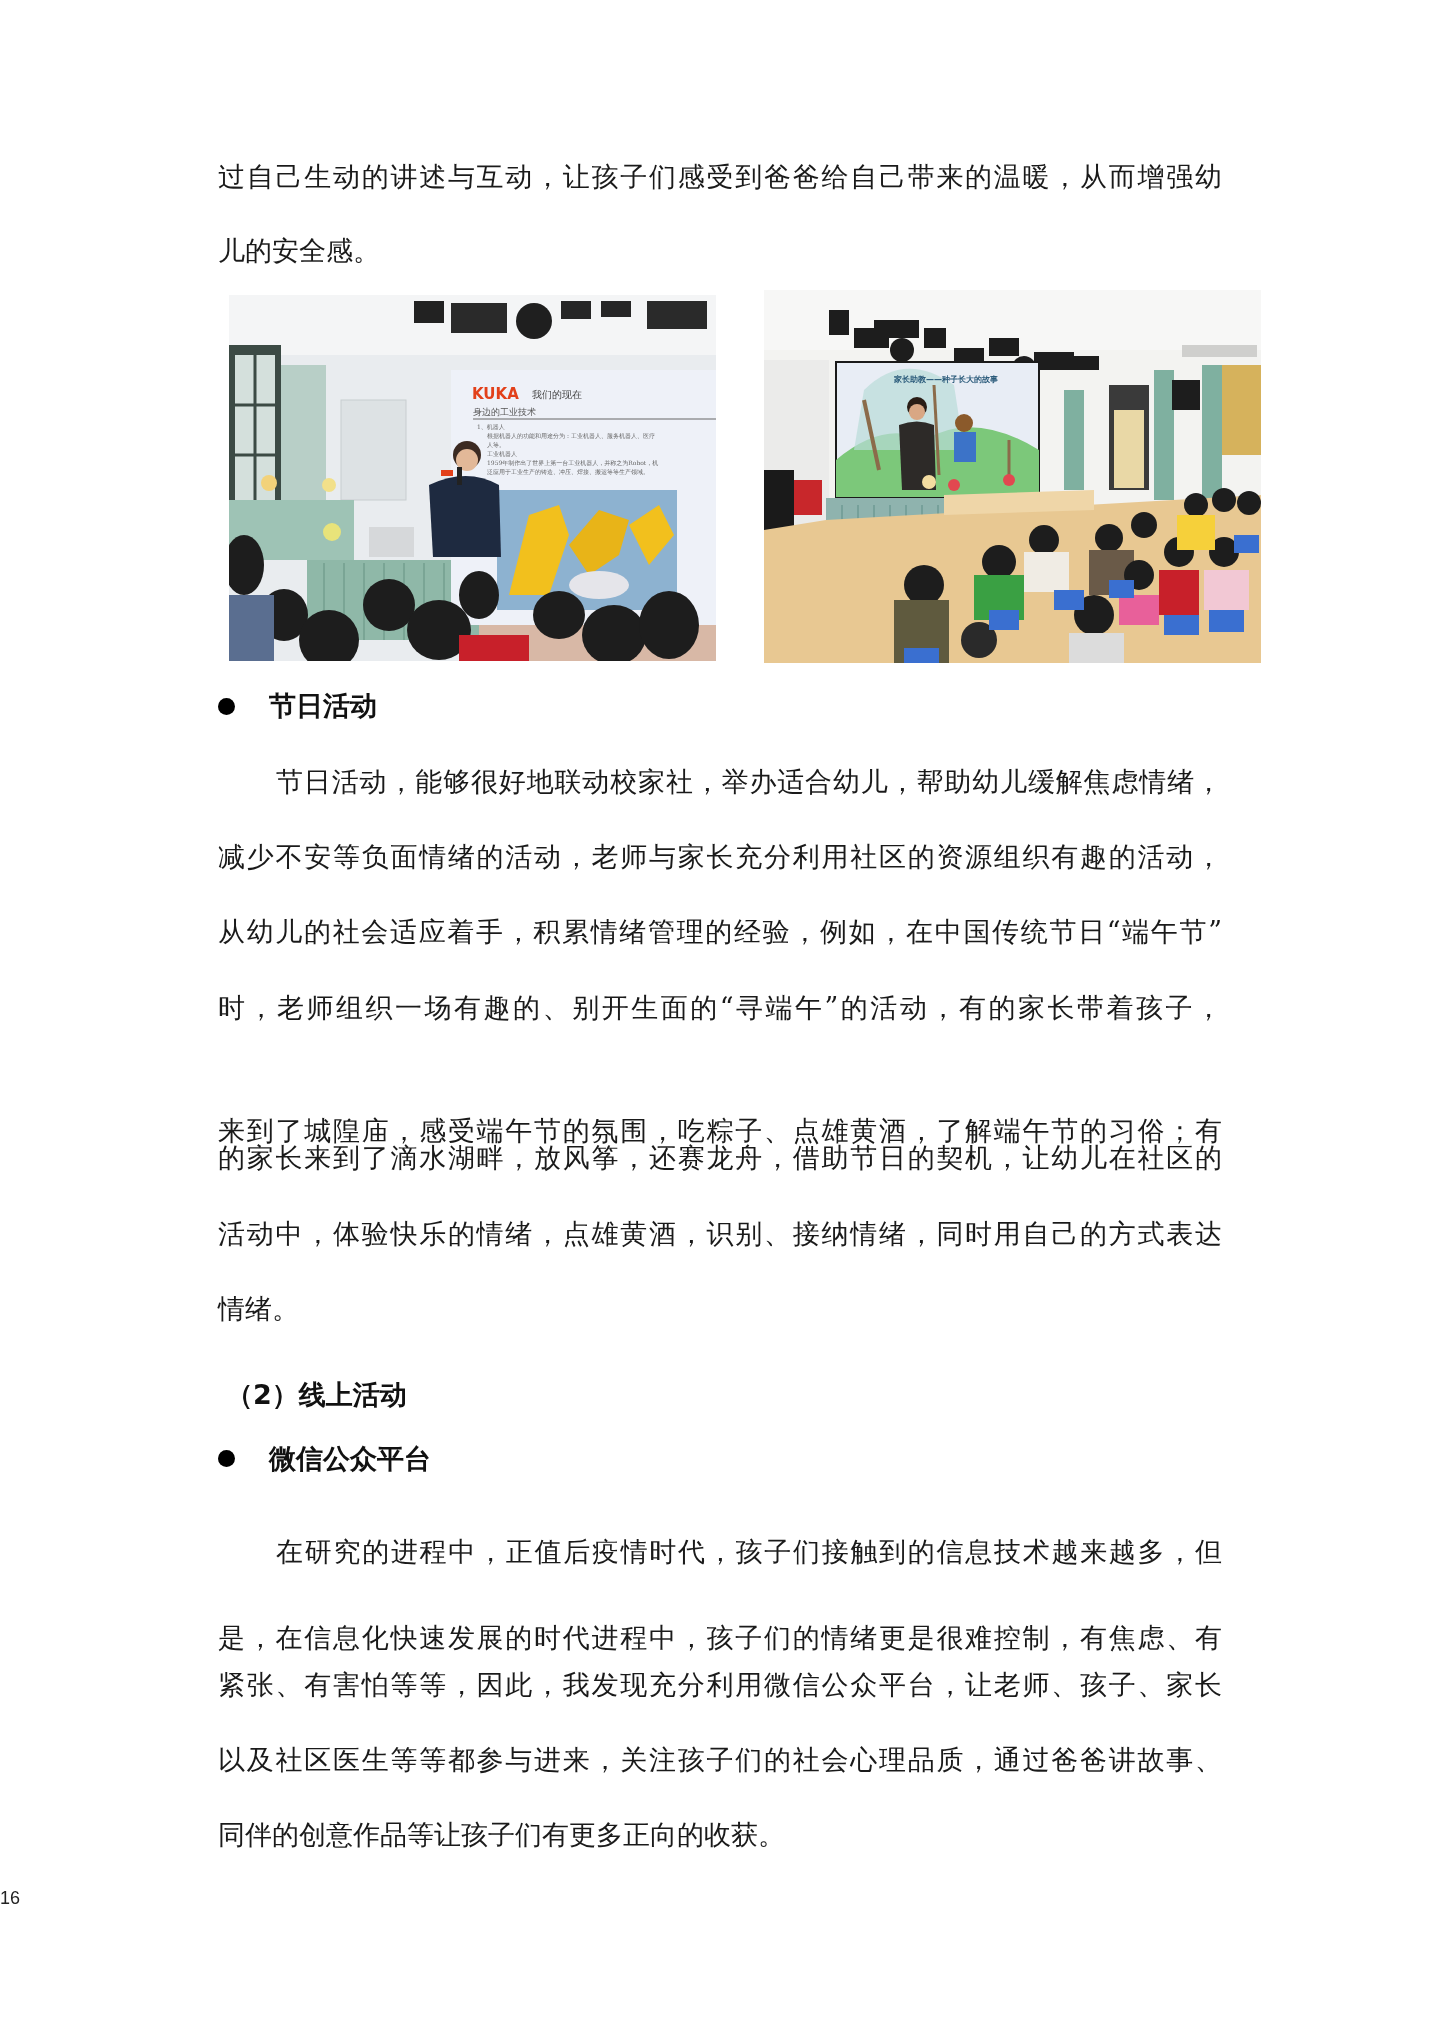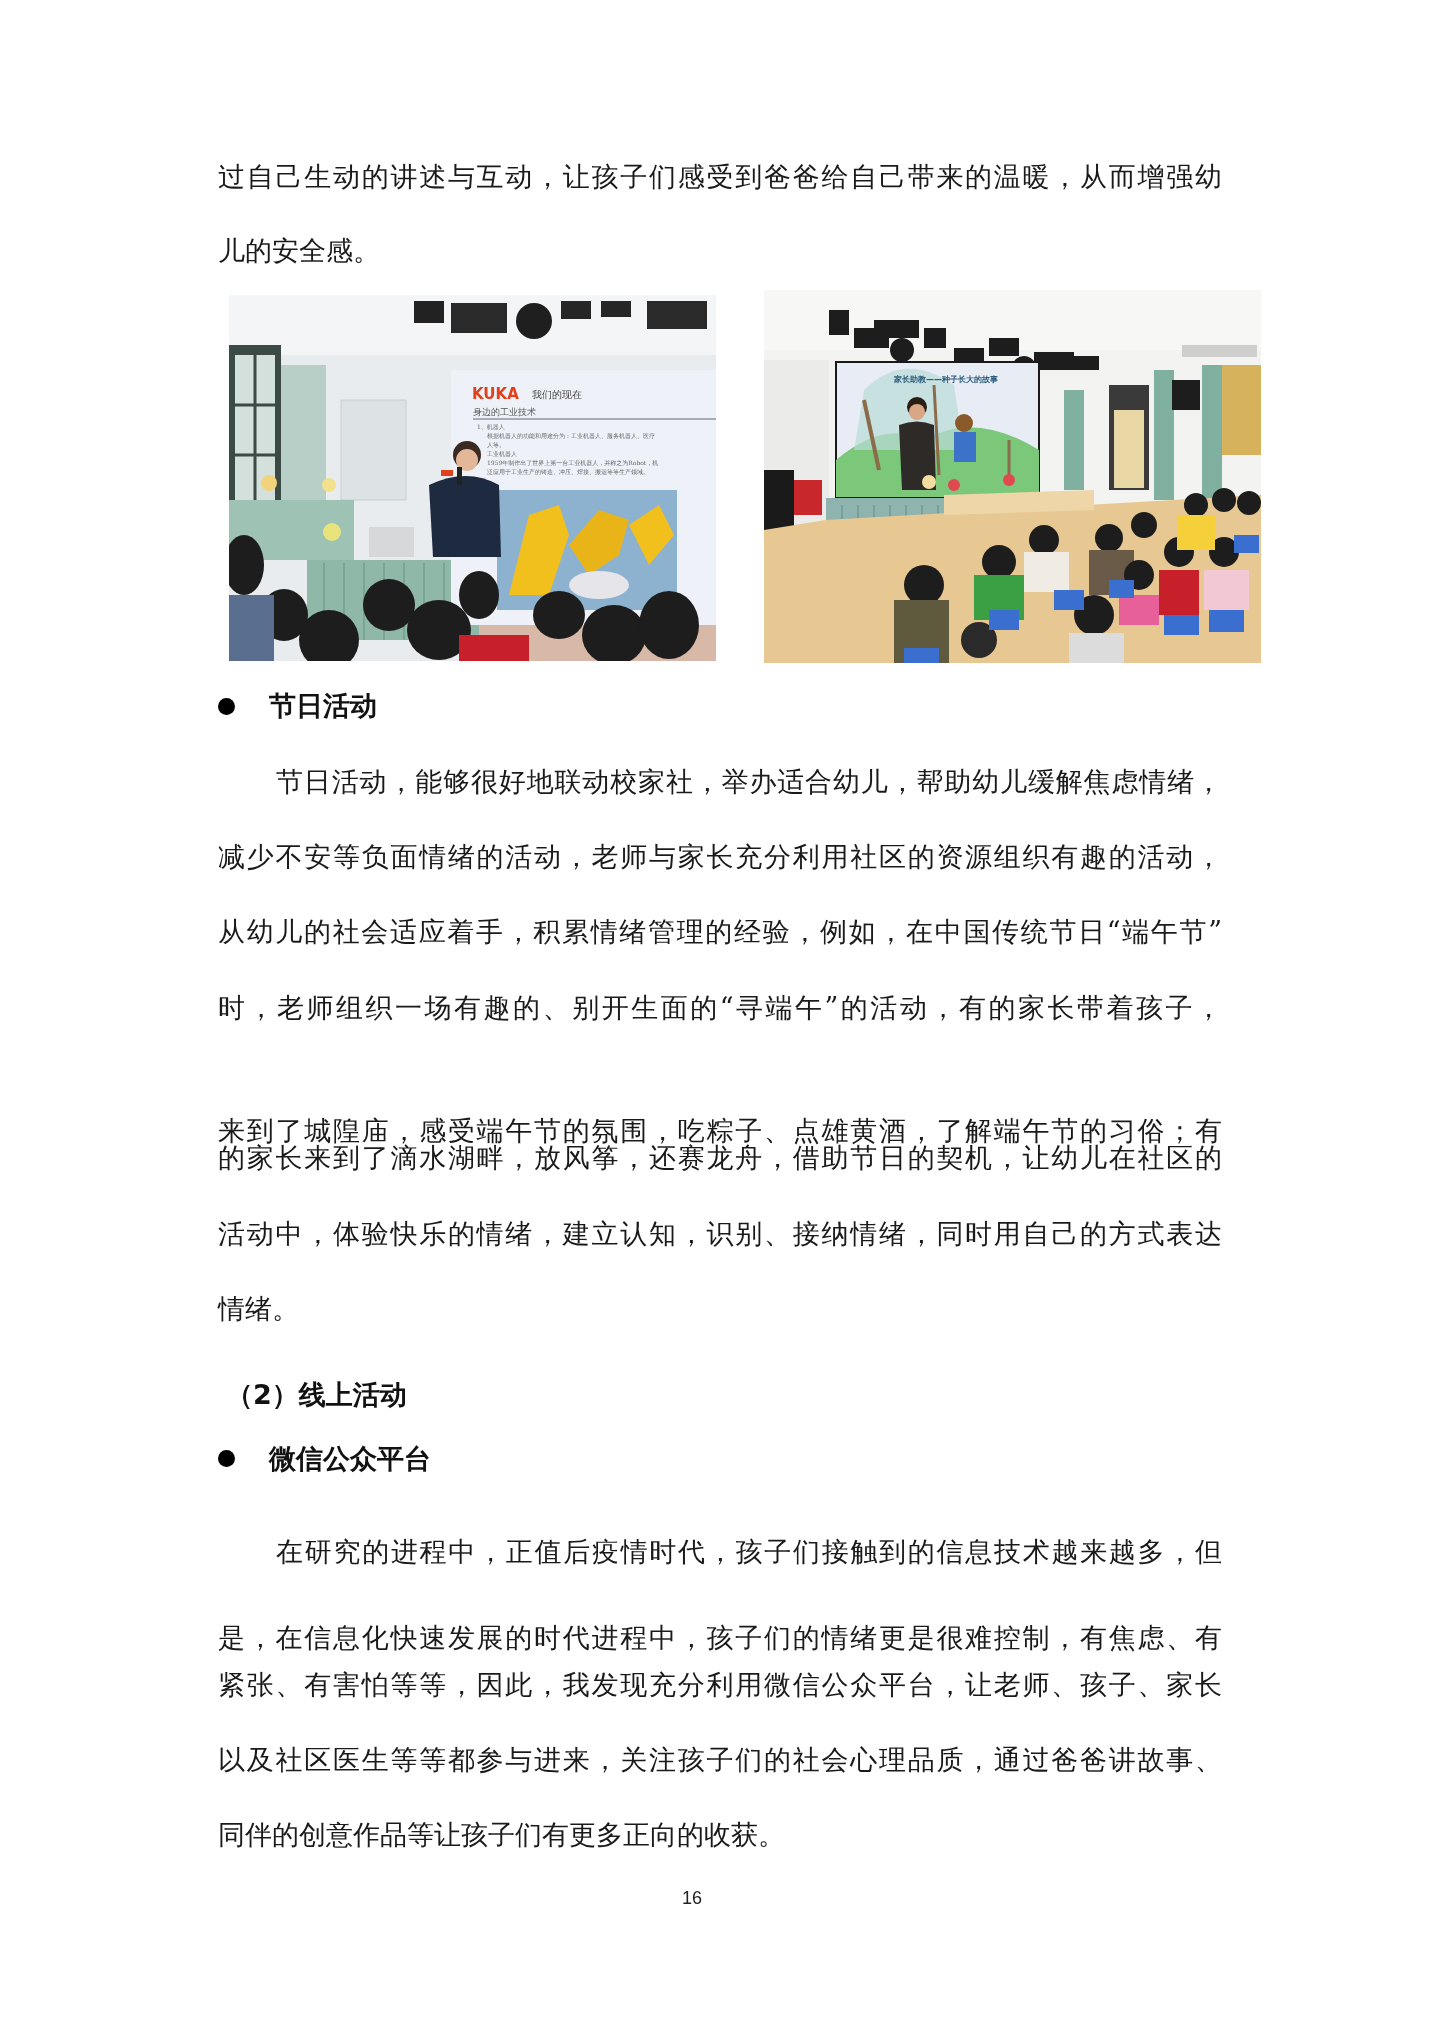--- a/index.html
+++ b/index.html
@@ -9,21 +9,21 @@
   .line { position: absolute; left: 218px; width: 1004px; height: 40px; line-height: 40px;
           font-size: 27px; white-space: nowrap; text-align: justify; text-align-last: justify;
           letter-spacing: 0px; }
   .line.last { text-align-last: left; }
   .line.indent { left: 276px; width: 946px; }
   .heading { position: absolute; height: 40px; line-height: 40px; font-size: 27px;
              font-family: "DejaVu Sans", "Liberation Sans", sans-serif; font-weight: bold; color: #111; }
   .bullet { position: absolute; width: 17px; height: 17px; border-radius: 50%; background: #000; }
   .photo { position: absolute; overflow: hidden; }
   .photo svg { display: block; width: 100%; height: 100%; }
-  .page-number { position: absolute; left: 0; width: 1384px; text-align: center; top: 1888px;
+  .page-number { position: absolute; left: 0; width: 1384px; top: 1888px;
                  font-family: "Liberation Sans", "DejaVu Sans", sans-serif; font-size: 18px; color: #222; }
 </style>
 </head>
 <body>
 
 <div class="page">
 
   <div class="line" style="top:157px;">过自己生动的讲述与互动，让孩子们感受到爸爸给自己带来的温暖，从而增强幼</div>
   <div class="line last" style="top:231px;">儿的安全感。</div>
 
@@ -219,21 +219,21 @@
 
   <div class="bullet" style="left:218px; top:698px;"></div>
   <div class="heading" style="left:269px; top:686px;">节日活动</div>
 
   <div class="line indent" style="top:762px;">节日活动，能够很好地联动校家社，举办适合幼儿，帮助幼儿缓解焦虑情绪，</div>
   <div class="line" style="top:837px;">减少不安等负面情绪的活动，老师与家长充分利用社区的资源组织有趣的活动，</div>
   <div class="line" style="top:912px;">从幼儿的社会适应着手，积累情绪管理的经验，例如，在中国传统节日“端午节”</div>
   <div class="line" style="top:988px;">时，老师组织一场有趣的、别开生面的“寻端午”的活动，有的家长带着孩子，</div>
   <div class="line" style="top:1063px;margin-top:48px;">来到了城隍庙，感受端午节的氛围，吃粽子、点雄黄酒，了解端午节的习俗；有</div>
   <div class="line" style="top:1138px;">的家长来到了滴水湖畔，放风筝，还赛龙舟，借助节日的契机，让幼儿在社区的</div>
-  <div class="line" style="top:1214px;">活动中，体验快乐的情绪，建立认知，识别、接纳情绪，同时用自己的方式表达</div>
+  <div class="line" style="top:1214px;">活动中，体验快乐的情绪，点雄黄酒，识别、接纳情绪，同时用自己的方式表达</div>
   <div class="line last" style="top:1289px;">情绪。</div>
 
   <div class="heading" style="left:226px; top:1363px; font-weight:bold;margin-top:12px;">（2）线上活动</div>
 
   <div class="bullet" style="left:218px; top:1450px;"></div>
   <div class="heading" style="left:269px; top:1439px;">微信公众平台</div>
 
   <div class="line indent" style="top:1532px;">在研究的进程中，正值后疫情时代，孩子们接触到的信息技术越来越多，但</div>
   <div class="line" style="top:1590px;margin-top:28px;">是，在信息化快速发展的时代进程中，孩子们的情绪更是很难控制，有焦虑、有</div>
   <div class="line" style="top:1665px;">紧张、有害怕等等，因此，我发现充分利用微信公众平台，让老师、孩子、家长</div>

